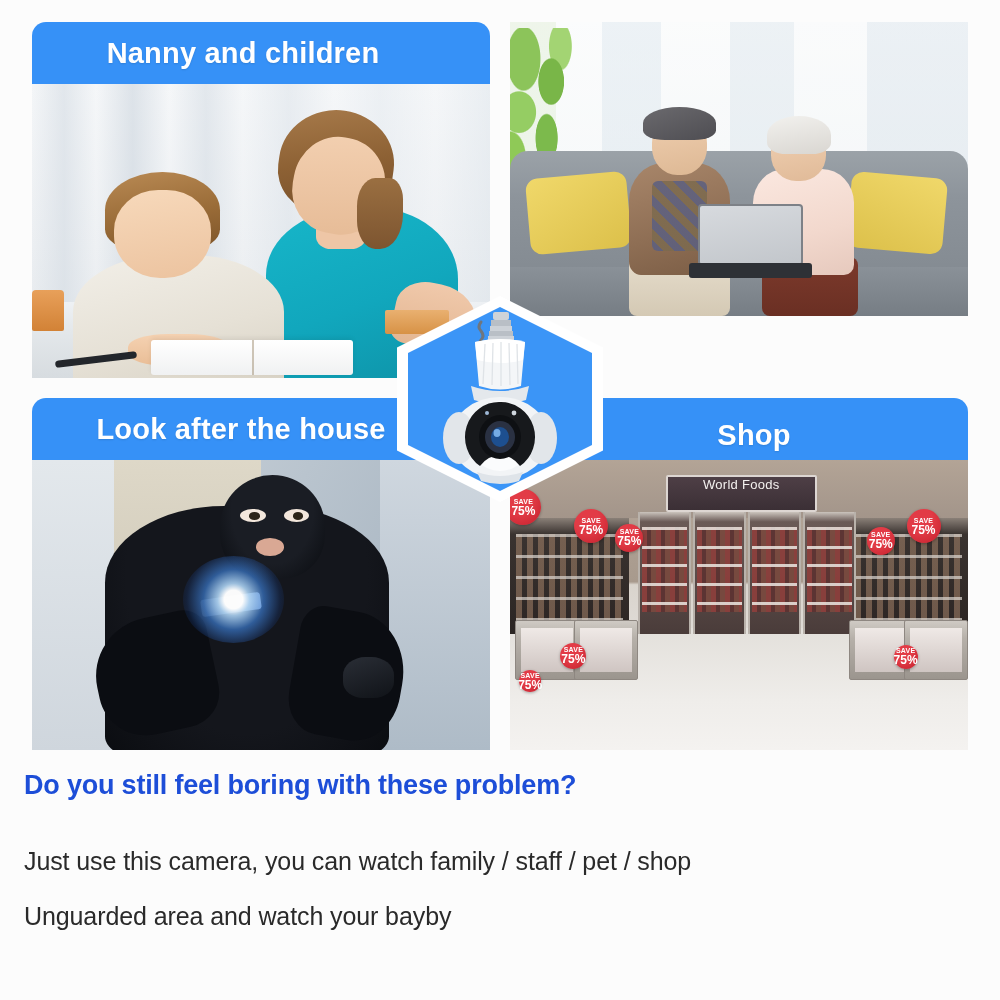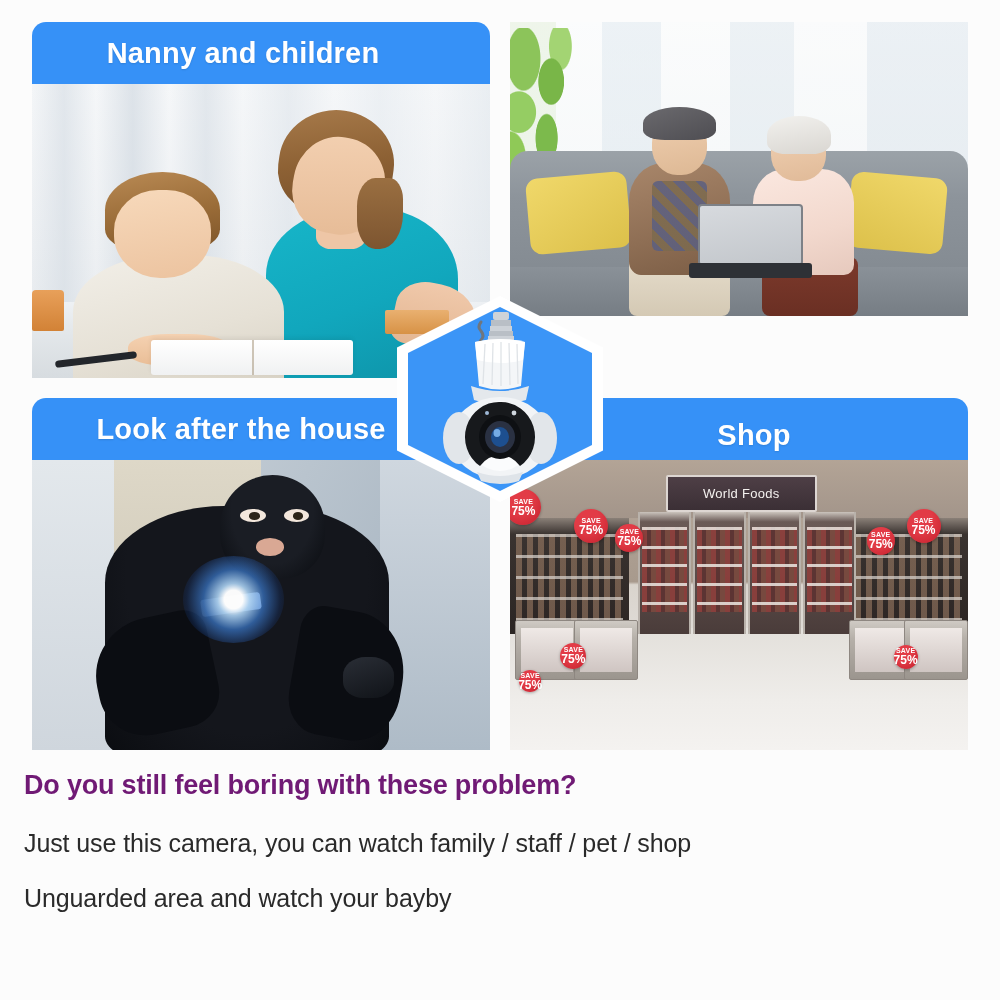--- a/index.html
+++ b/index.html
@@ -292,21 +292,21 @@
     background: linear-gradient(180deg,#b3a496,#a3958a);
   }
   .ph4 .floor {
     position: absolute; left: 0; right: 0; bottom: 0; height: 42%;
     background: linear-gradient(180deg,#e3e0db 0%,#efedea 60%,#f4f2f0 100%);
   }
   .ph4 .sign {
     position: absolute; left: 34%; top: 5%; width: 33%; height: 13%;
     background: linear-gradient(180deg,#4e3f46,#3b2f35);
     border: 2px solid #ddd6d2; border-radius: 2px;
-    display: flex; align-items: center; justify-content: center;
+    display: flex; justify-content: center;
   }
   .ph4 .sign-label { color: #f4f1ef; font-size: 13px; letter-spacing: .3px; }
   .ph4 .shelfblock {
     position: absolute; top: 18%; height: 42%;
     background: linear-gradient(180deg,#cbc4bd 0%,#6a5a56 8%,#4a3c3a 100%);
     border-left: 2px solid #b9b2ab; border-right: 2px solid #b9b2ab;
   }
   .ph4 .sb1 { left: 28%; width: 11.5%; }
   .ph4 .sb2 { left: 40%; width: 11.5%; }
   .ph4 .sb3 { left: 52%; width: 11.5%; }
@@ -370,28 +370,28 @@
   .hex-inner {
     position: absolute; inset: 11px;
     background: #3b95f7;
     clip-path: polygon(50% 0%, 100% 25%, 100% 75%, 50% 100%, 0% 75%, 0% 25%);
   }
   .cam { position: absolute; left: 0; top: 0; width: 100%; height: 100%; }
 
   
   .copy { position: absolute; left: 24px; top: 770px; width: 950px; }
   .headline {
-    color: #701a75; font-size: 27px; font-weight: bold;
+    color: #1d4ed8; font-size: 27px; font-weight: bold;
     letter-spacing: -.2px; white-space: nowrap;
   }
   .bodyline {
     color: #2a2a2a; font-size: 25px; margin-top: 26px;
     letter-spacing: -.1px; white-space: nowrap;
   }
-  .bodyline.first { margin-top: 28px; }
+  .bodyline.first { margin-top: 46px; }
 </style>
 </head>
 <body>
 
 <div class="page">
 
   <div class="grid">
 
     <div class="panel p1">
       <div class="panel-header">

